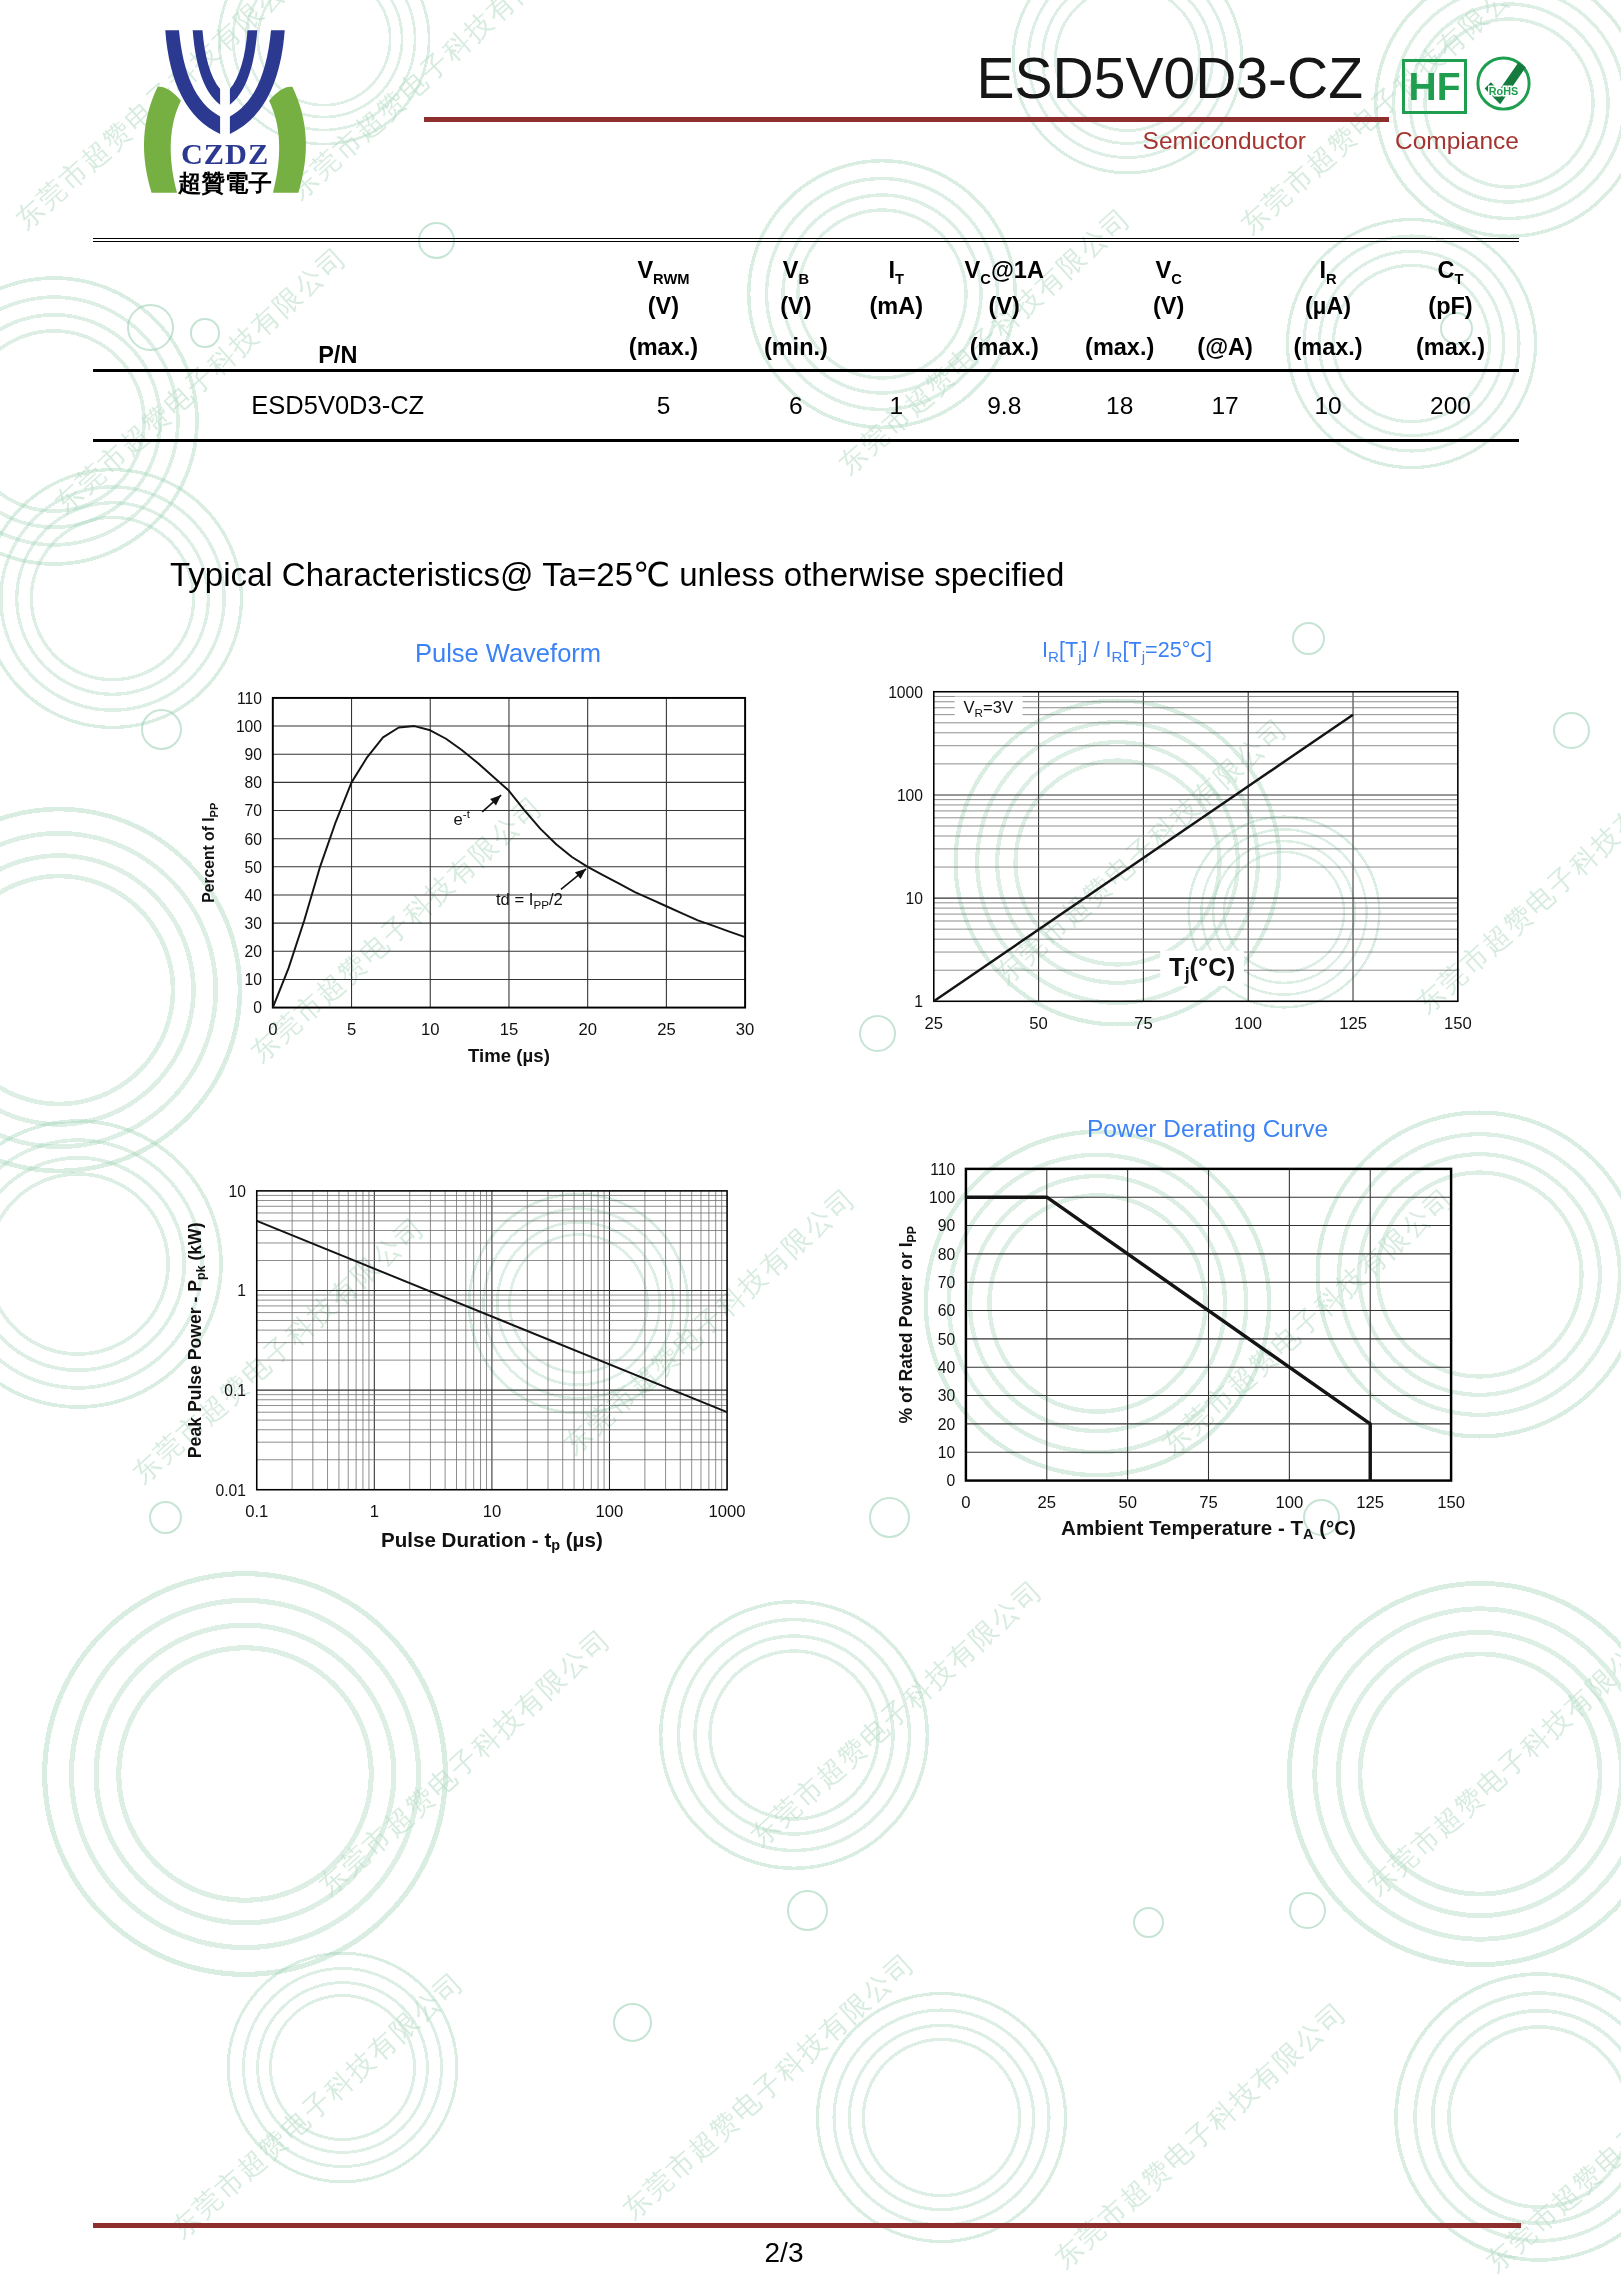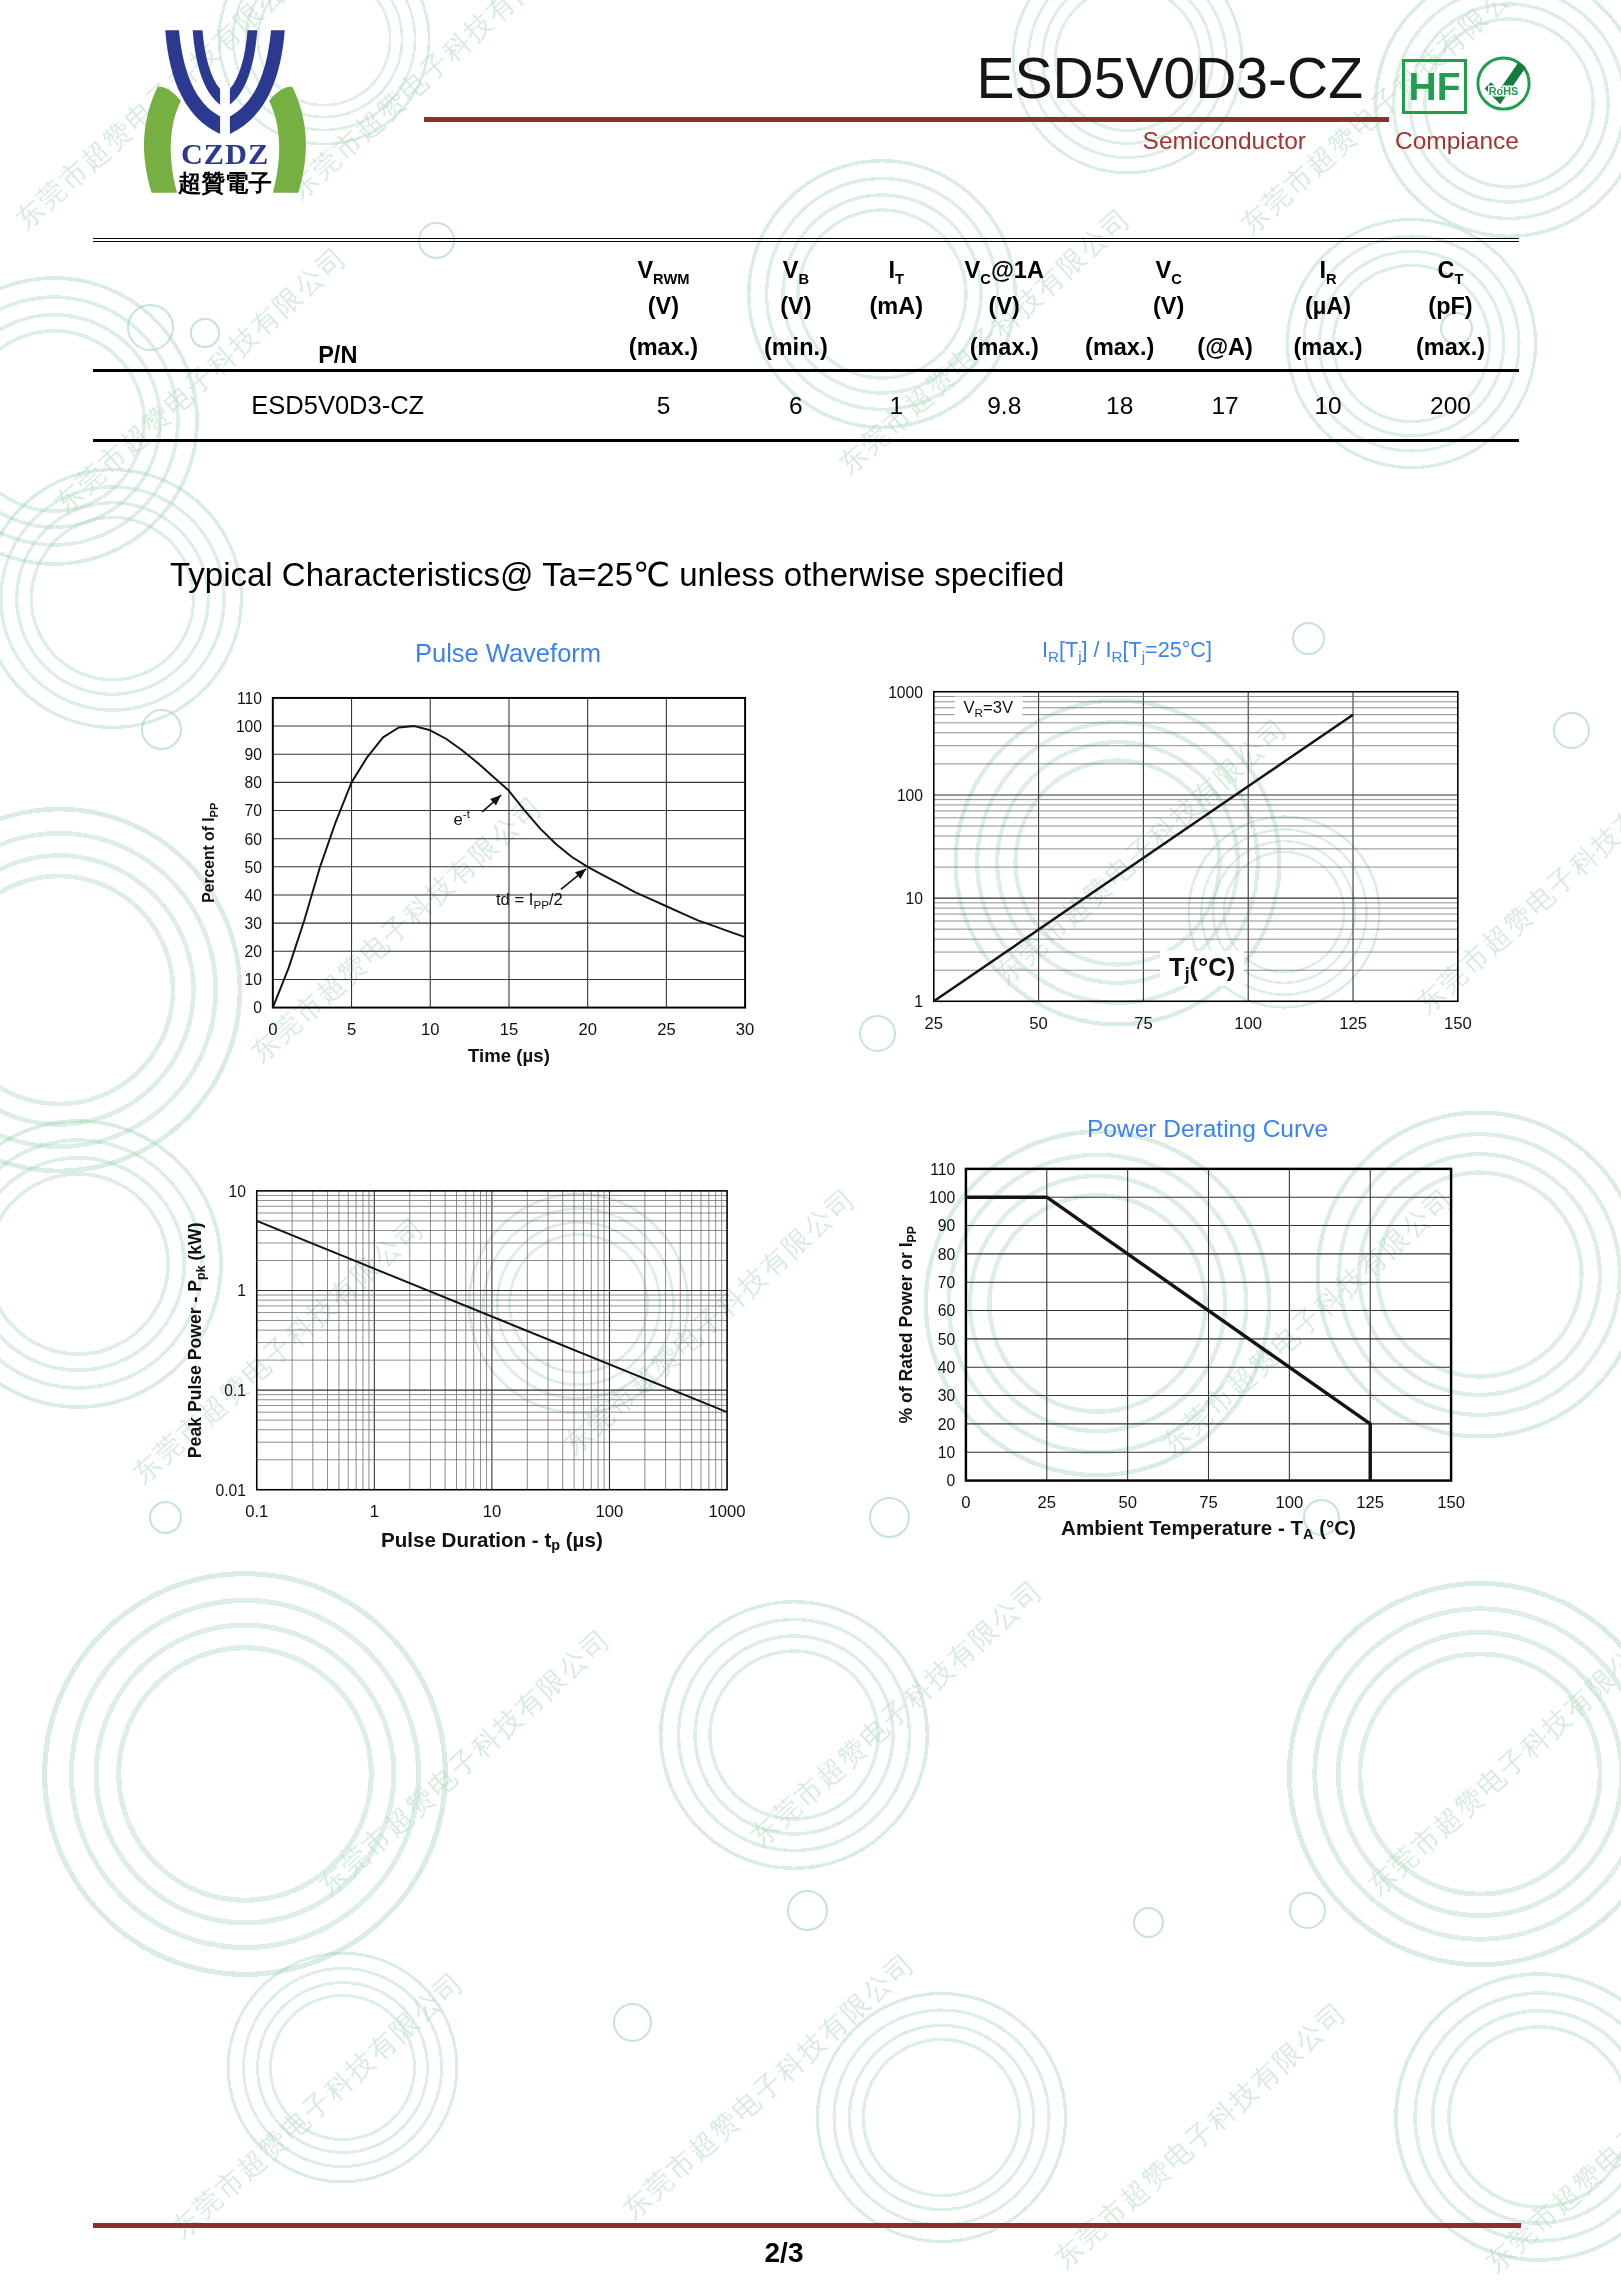--- a/index.html
+++ b/index.html
@@ -46,21 +46,21 @@
 
   .section-title{position:absolute;left:170px;top:555px;font-size:33px;color:#000;z-index:2;}
 
   
   .chart-svg{position:absolute;z-index:2;}
   .chart-title{position:absolute;font-weight:normal;color:#3b82f6;text-align:center;z-index:3;}
 
   
   .frule{position:absolute;left:93px;top:2223px;width:1428px;height:4.9px;background:#8e2f2e;z-index:2;}
   .pageno{position:absolute;left:93px;top:2237px;width:1382px;text-align:center;
-          font-size:28px;font-weight:bold;z-index:2;}
+          font-size:28px;font-weight:normal;z-index:2;}
 </style>
 </head>
 <body>
 
 <div class="page">
 
   <div>
     <div class="wm-ring" style="left:216px;top:-69px;width:216px;height:216px"></div>
     <div class="wm-ring" style="left:1010px;top:-59px;width:235px;height:235px"></div>
     <div class="wm-ring" style="left:1372px;top:-34px;width:274px;height:274px"></div>

